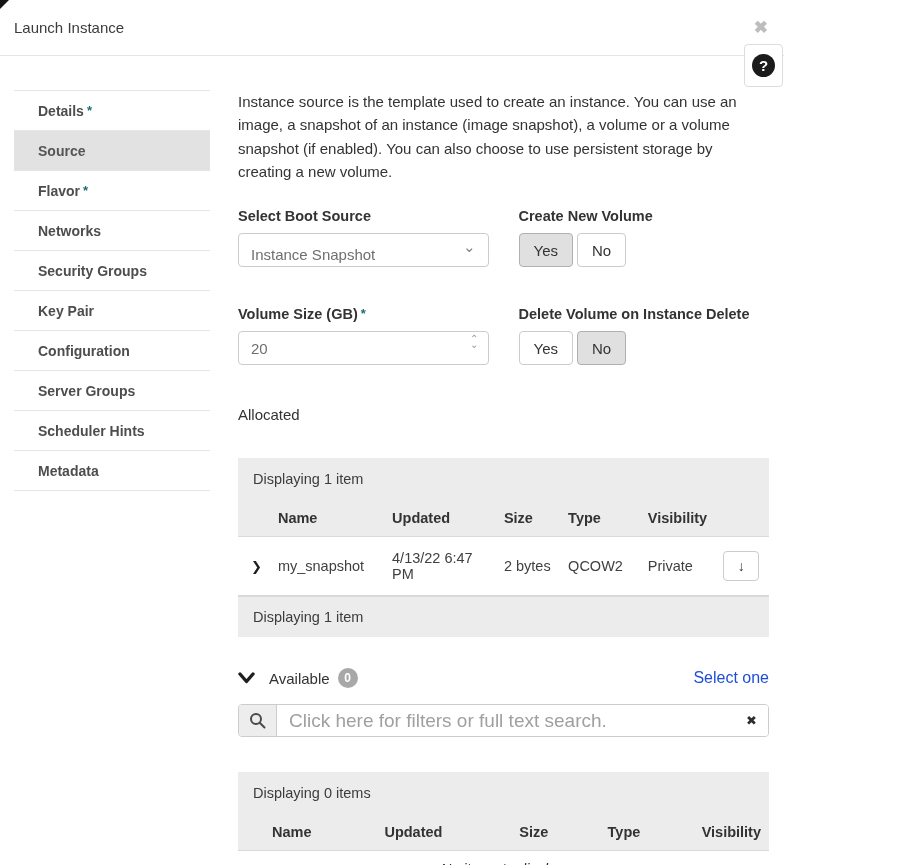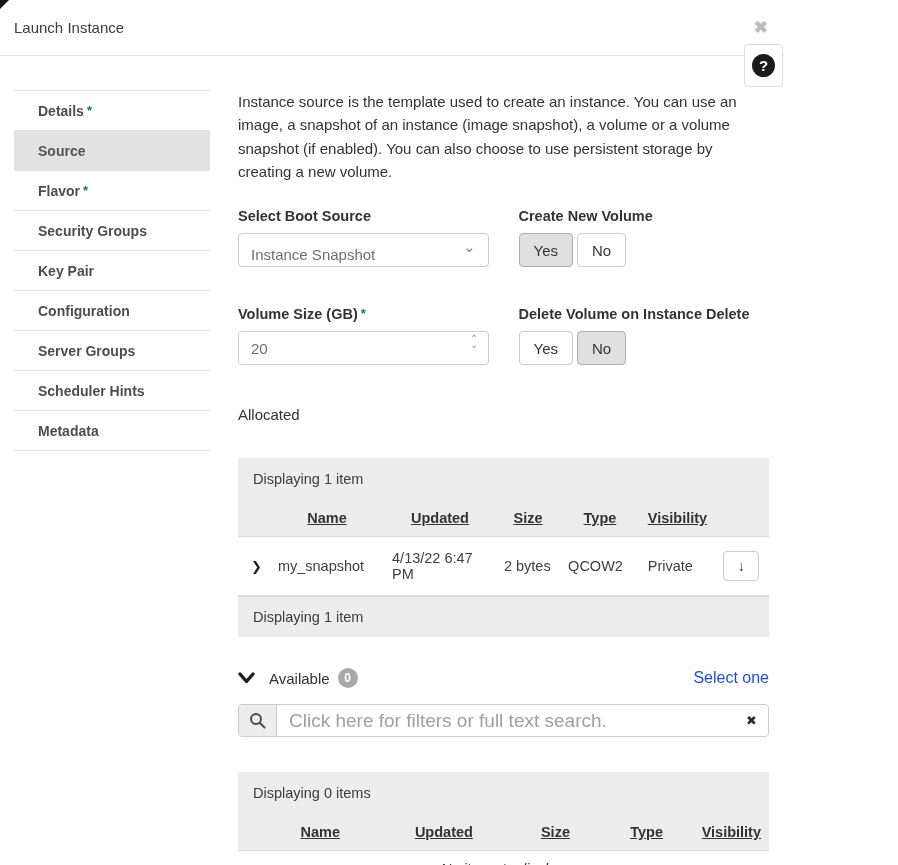--- a/index.html
+++ b/index.html
@@ -54,21 +54,21 @@
   .toggle-btn{height:34px;padding:4px 14px;font-size:15px;color:var(--text-main);background:#fff;
     border:1px solid var(--border-mid);border-radius:4px;cursor:pointer;
     font-family:"Liberation Sans","DejaVu Sans",sans-serif;}
   .toggle-btn.active{background:#e0e0e0;border-color:#b0b0b0;}
   
   .alloc-heading{font-size:15px;color:var(--text-main);margin-top:41px;}
   
   .tbl-container{background:var(--table-gray);margin-top:35px;}
   .tbl-count{padding:13px 15px;font-size:14.5px;color:#3c3c3c;}
   table{width:100%;border-collapse:collapse;font-size:14.5px;}
-  th{font-weight:bold;text-align:center;color:var(--text-main);padding:10px 8px;text-decoration:underline;}
+  th{font-weight:bold;text-align:left;color:var(--text-main);padding:10px 8px;}
   td{padding:13px 8px;color:#404040;}
   .row-data{background:#ffffff;border-top:1px solid #d9d9d9;border-bottom:1px solid #d9d9d9;}
   .c-expand{width:30px;padding-left:13px;}
   .c-name{width:128px;}
   .c-updated{width:156px;}
   .c-size{width:80px;}
   .c-type{width:90px;}
   .c-act{width:56px;}
   .expand-chevron{font-size:13px;font-weight:bold;color:#1f1f1f;cursor:pointer;}
   .arrow-btn{width:36px;height:30px;background:#fff;border:1px solid var(--border-mid);
@@ -116,20 +116,23 @@
       <div class="nav-item">
         <span>Details</span><span class="req">*</span>
       </div>
       <div class="nav-item active">
         <span>Source</span>
       </div>
       <div class="nav-item">
         <span>Flavor</span><span class="req">*</span>
       </div>
       <div class="nav-item">
+        <span>Networks</span>
+      </div>
+      <div class="nav-item">
         <span>Security Groups</span>
       </div>
       <div class="nav-item">
         <span>Key Pair</span>
       </div>
       <div class="nav-item">
         <span>Configuration</span>
       </div>
       <div class="nav-item">
         <span>Server Groups</span>

